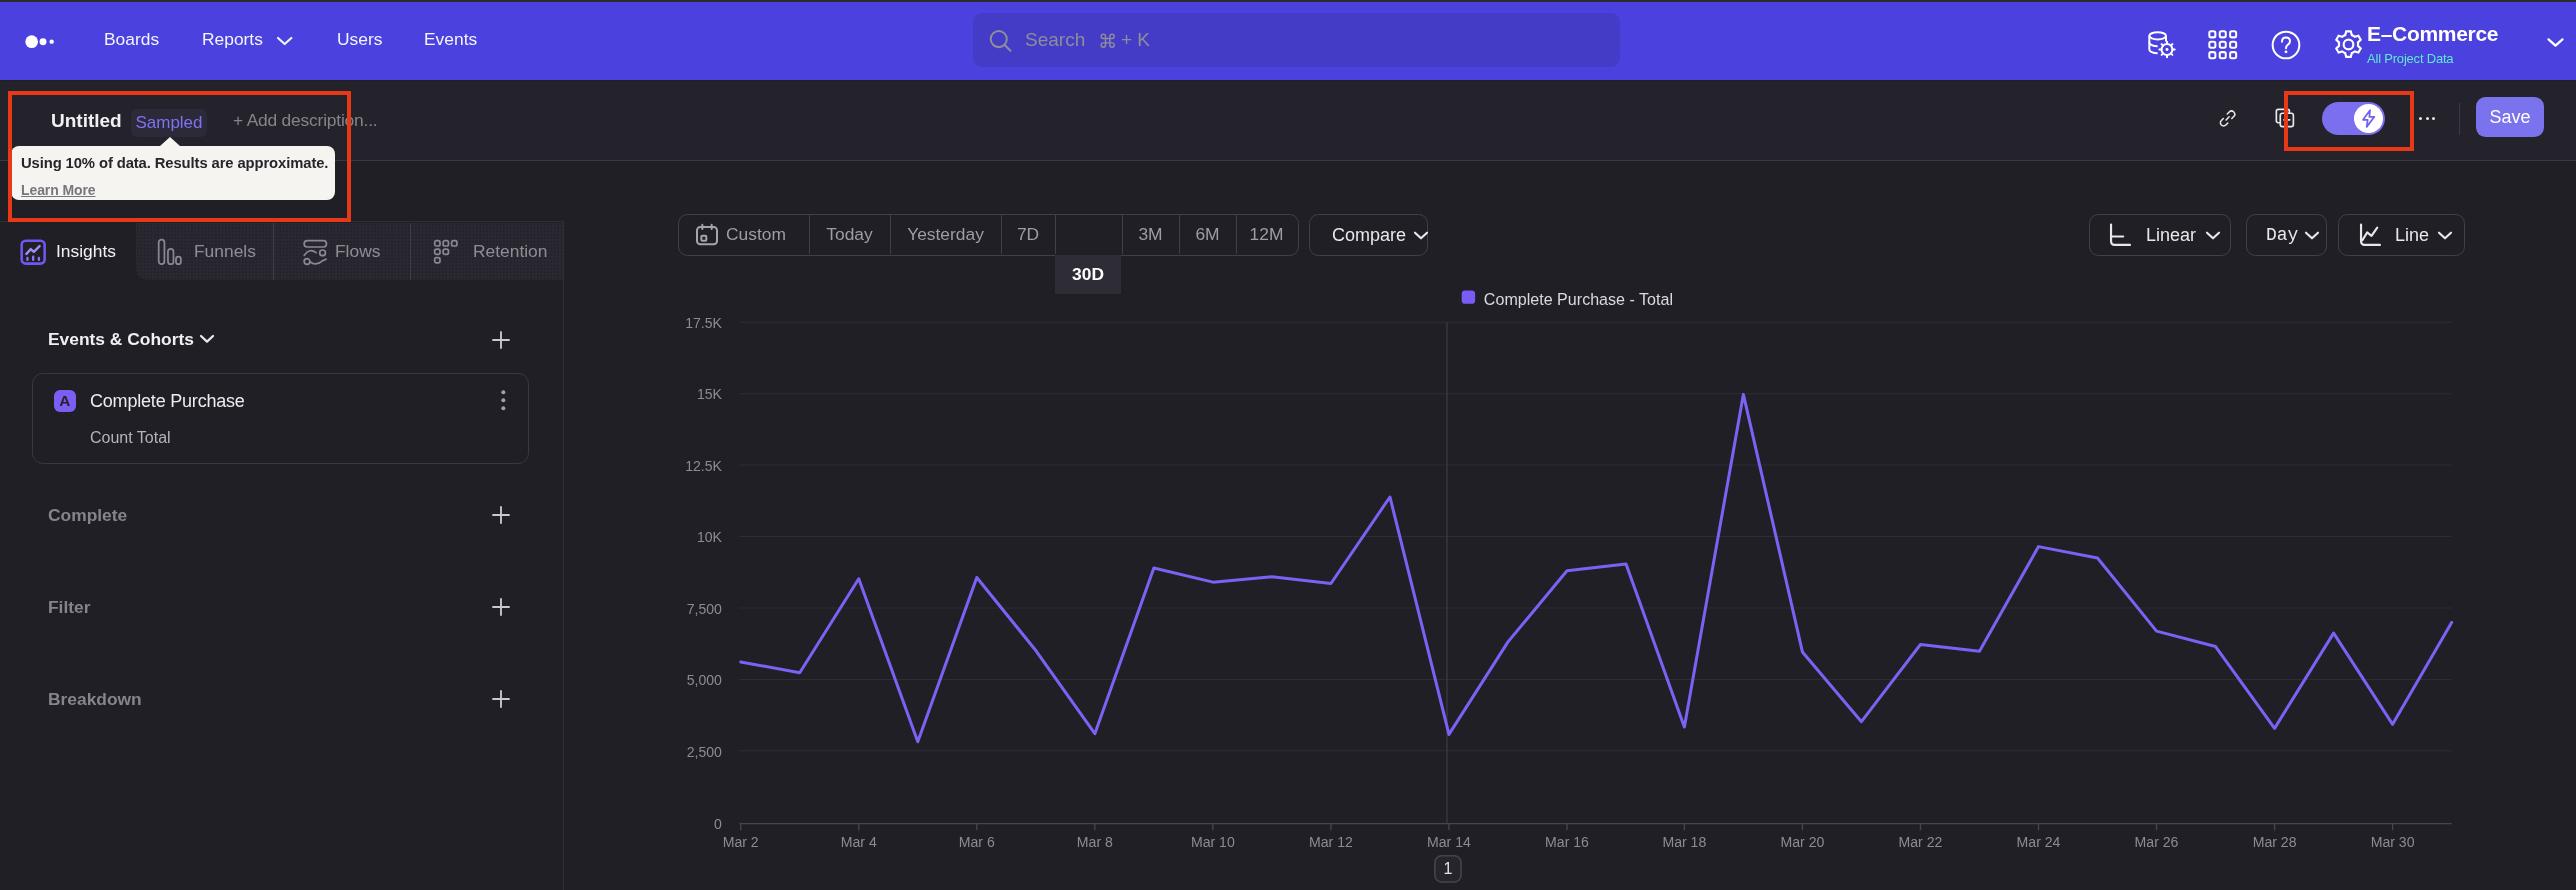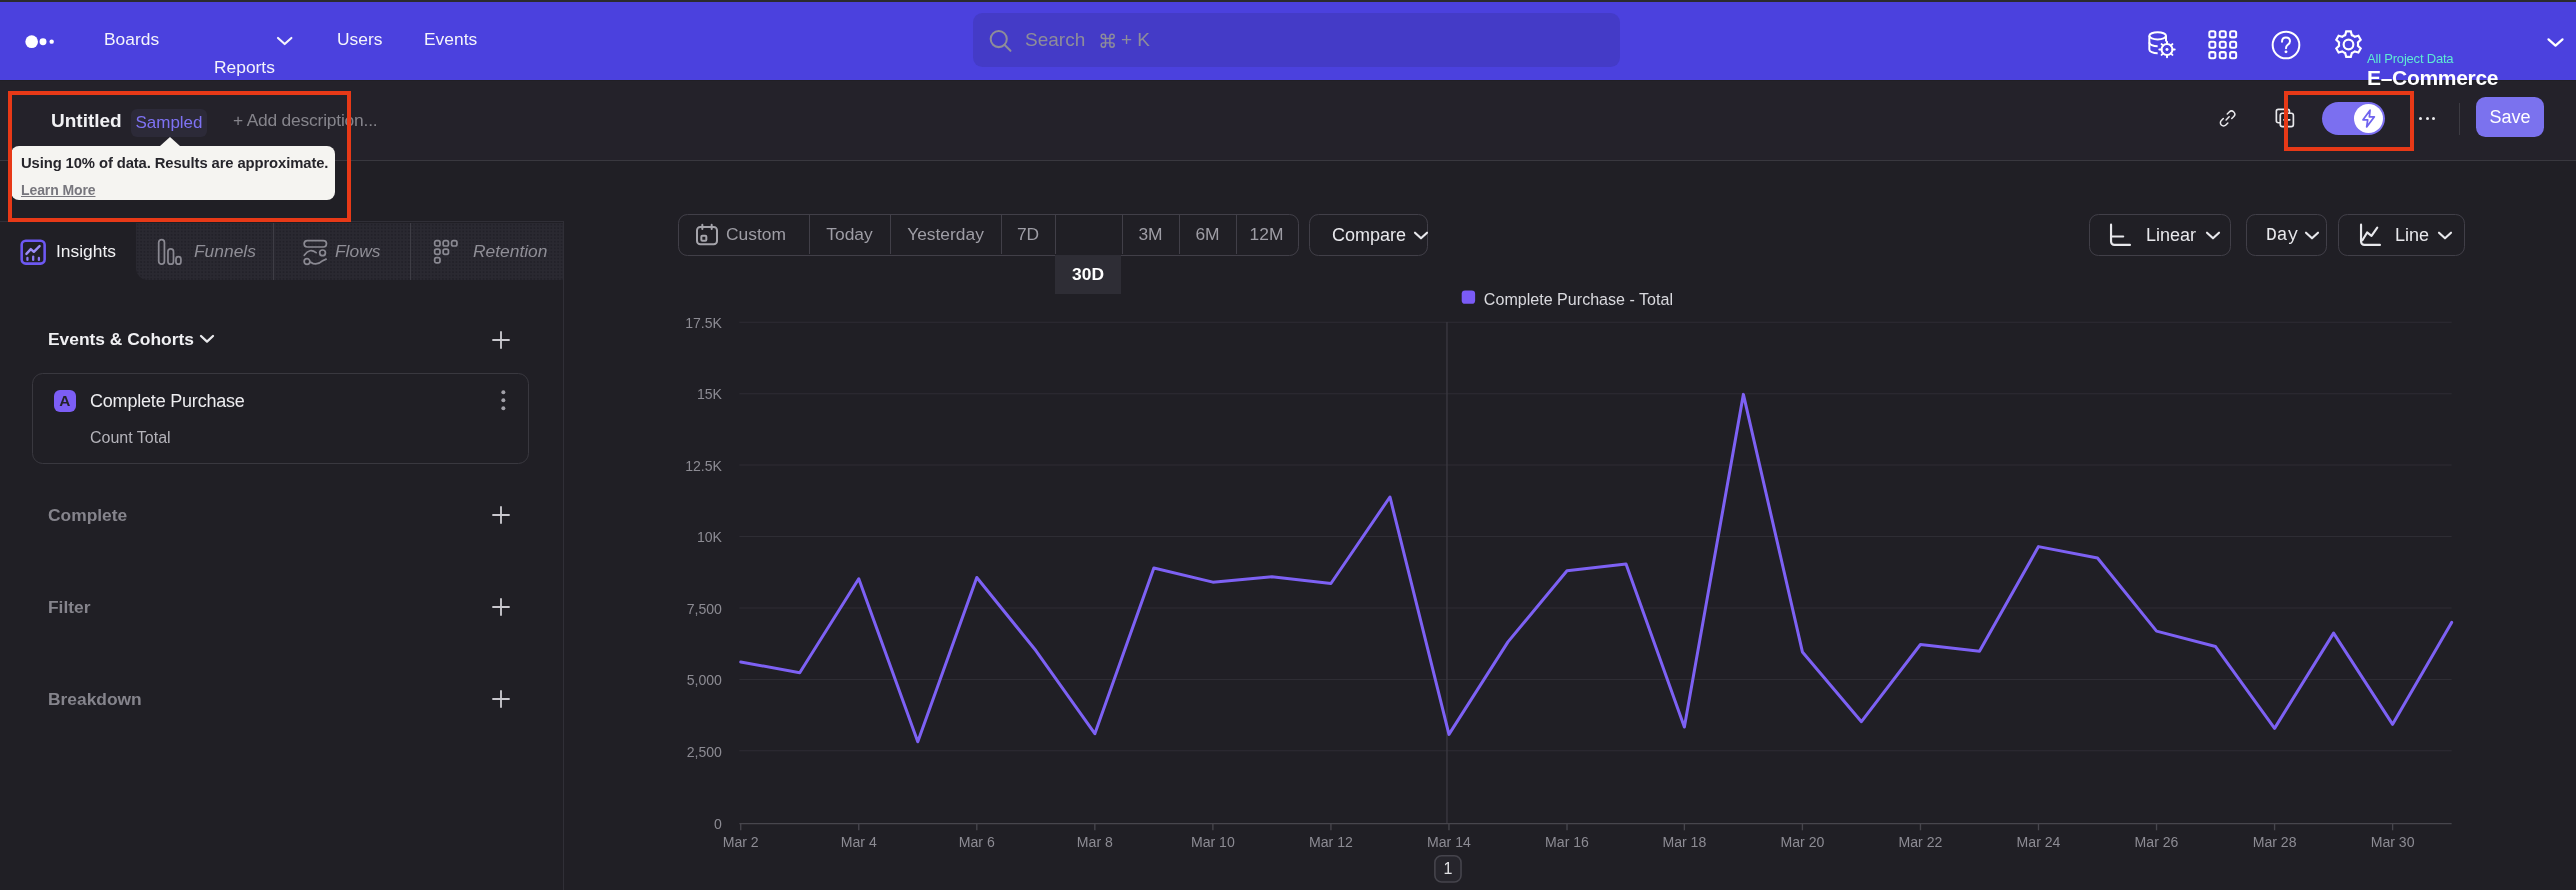--- a/index.html
+++ b/index.html
@@ -24,21 +24,21 @@
   #t-save { position:absolute; left:2476px; top:97px; width:68px; height:40px; background:#7b72ee; border-radius:9.4px; color:#ffffff; font-size:18px; font-weight:500; text-align:center; line-height:40px; }
   #t-vdiv { position:absolute; left:2459px; top:103px; width:1.3px; height:32px; background:#3c3b42; }
   #t-toggle { position:absolute; left:2322px; top:102px; width:63px; height:33px; background:#7b6ff0; border-radius:17px; }
   #t-knob { position:absolute; left:32px; top:2px; width:29px; height:29px; background:#ffffff; border-radius:50%; }
   .mdot { position:absolute; top:117px; width:3.4px; height:3.4px; border-radius:50%; background:#e9e9ec; }
 
   
   #tabline { position:absolute; left:0; top:221px; width:564px; height:1.3px; background:#302f37; }
   #tabblock { position:absolute; left:136px; top:223px; width:428px; height:57px; background:#2a2931; background-image:radial-gradient(rgba(16,15,21,0.3) 0.6px, transparent 0.7px); background-size:3.4px 3.4px; border-bottom-left-radius:12px; border-bottom-right-radius:2.7px; }
   .tabdiv { position:absolute; top:0; width:1.3px; height:57px; background:#3e3d45; }
-  .tabtxt { position:absolute; top:0; height:57px; line-height:57px; font-size:17.4px; font-weight:500; color:#8f8e96;font-style:italic; }
+  .tabtxt { position:absolute; top:0; height:57px; line-height:57px; font-size:17.4px; font-weight:500; color:#8f8e96; }
   #tab-insights-txt { position:absolute; left:56px; top:223px; height:57px; line-height:57px; font-size:17.4px; font-weight:500; color:#f2f2f4; }
   #sidebar-border { position:absolute; left:563px; top:222px; width:1.3px; height:668px; background:#302f37; }
 
   
   .lp-head { position:absolute; left:48px; color:#f0f0f3; font-size:17.4px; font-weight:700; }
   .lp-sub { position:absolute; left:48px; color:#85848c; font-size:17.4px; font-weight:700; }
   #ev-card { position:absolute; left:32px; top:373px; width:497px; height:91px; border:1.3px solid #39383f; border-radius:10.7px; }
   #ev-badge { position:absolute; left:54px; top:390px; width:21.5px; height:21.5px; background:#7c5ef5; border-radius:6px; color:#24222a; font-size:15.4px; font-weight:700; text-align:center; line-height:21.5px; }
   #ev-name { position:absolute; left:90px; top:391px; height:20px; line-height:20px; color:#ededf0; font-size:18px; font-weight:500; letter-spacing:-0.2px; }
   #ev-count { position:absolute; left:90px; top:428px; height:20px; line-height:20px; color:#b4b3ba; font-size:16px; }
@@ -64,21 +64,21 @@
   <div id="header"></div>
   <div id="titlebar"></div>
   <div id="titlebar-border"></div>
 
   <svg class="abs" style="left:20px;top:30px;z-index:5" width="40" height="24" viewBox="0 0 60 36">
     <circle cx="17.5" cy="17.5" r="9.5" fill="#fff"></circle>
     <circle cx="34.5" cy="17.5" r="5.2" fill="#fff"></circle>
     <circle cx="47.5" cy="17.5" r="3.3" fill="#fff"></circle>
   </svg>
   <div class="nav" style="left:104px;">Boards</div>
-  <div class="nav" style="left:214px;margin-top:28px;">Reports</div>
+  <div class="nav" style="left:202px;">Reports</div>
   <svg class="abs" style="left:276px;top:36px" width="17.4" height="10.7" viewBox="0 0 26 16">
       <path d="M3 3 L13 12 L23 3" stroke="#f4f4fb" stroke-width="3.2" fill="none" stroke-linecap="round" stroke-linejoin="round"></path>
     </svg>
   <div class="nav" style="left:337px;">Users</div>
   <div class="nav" style="left:424px;">Events</div>
   <div id="search">
     <svg class="abs" style="left:14.8px;top:15.4px" width="25.5" height="25.5" viewBox="0 0 38 38">
         <circle cx="16" cy="15" r="12" stroke="#8e8d99" stroke-width="3" fill="none"></circle>
         <path d="M24.5 23.5 L33.5 32.5" stroke="#8e8d99" stroke-width="3" stroke-linecap="round"></path>
       </svg>
@@ -128,21 +128,21 @@
     <circle cx="22.5" cy="22.5" r="20" stroke="#fff" stroke-width="3" fill="none"></circle>
     <path d="M16.5 17.5 C16.5 13.5 19 11.2 22.5 11.2 C26 11.2 28.5 13.6 28.5 16.8 C28.5 19.6 26.8 21 24.8 22.6 C23.2 23.9 22.5 25 22.5 27.2" stroke="#fff" stroke-width="3" fill="none" stroke-linecap="round"></path>
     <circle cx="22.5" cy="32.8" r="2.2" fill="#fff"></circle>
   </svg>
   <svg class="abs" style="left:2333px;top:29px" width="31" height="31" viewBox="0 0 46 46">
     <g fill="none" stroke="#fff" stroke-width="3.2">
       <path d="M19.6 3.5 h6.8 l1.5 5.6 a14.8 14.8 0 0 1 4.2 2.4 l5.6-1.5 3.4 5.9 -4.1 4.1 a14.8 14.8 0 0 1 0 4.9 l4.1 4.1 -3.4 5.9 -5.6-1.5 a14.8 14.8 0 0 1 -4.2 2.4 l-1.5 5.6 h-6.8 l-1.5-5.6 a14.8 14.8 0 0 1 -4.2-2.4 l-5.6 1.5 -3.4-5.9 4.1-4.1 a14.8 14.8 0 0 1 0-4.9 l-4.1-4.1 3.4-5.9 5.6 1.5 a14.8 14.8 0 0 1 4.2-2.4 z"></path>
       <circle cx="23" cy="23" r="7.2"></circle>
     </g>
   </svg>
-  <div class="abs" style="left:2367px;top:21.5px;color:#ffffff;font-size:21px;font-weight:700;line-height:23px;letter-spacing:-0.3px;margin-top:44px;">E–Commerce</div>
+  <div class="abs" style="left:2367px;top:21.5px;color:#ffffff;font-size:21px;font-weight:700;line-height:23px;letter-spacing:-0.3px;">E–Commerce</div>
   <div class="abs" style="left:2367px;top:48px;color:#5eead4;font-size:13px;line-height:21.5px;letter-spacing:-0.2px;">All Project Data</div>
   <svg class="abs" style="left:2546px;top:37px" width="19" height="12" viewBox="0 0 28 18">
       <path d="M3.5 3.5 L14 13 L24.5 3.5" stroke="#fff" stroke-width="3.4" fill="none" stroke-linecap="round" stroke-linejoin="round"></path>
     </svg>
 
   <div id="t-untitled">Untitled</div>
   <div id="t-sampled">Sampled</div>
   <div id="t-adddesc">+ Add description...</div>
   <svg class="abs" style="left:2218px;top:109px" width="19" height="19" viewBox="0 0 40 40">
     <g stroke="#e9e9ec" stroke-width="3.2" fill="none" stroke-linecap="round">

